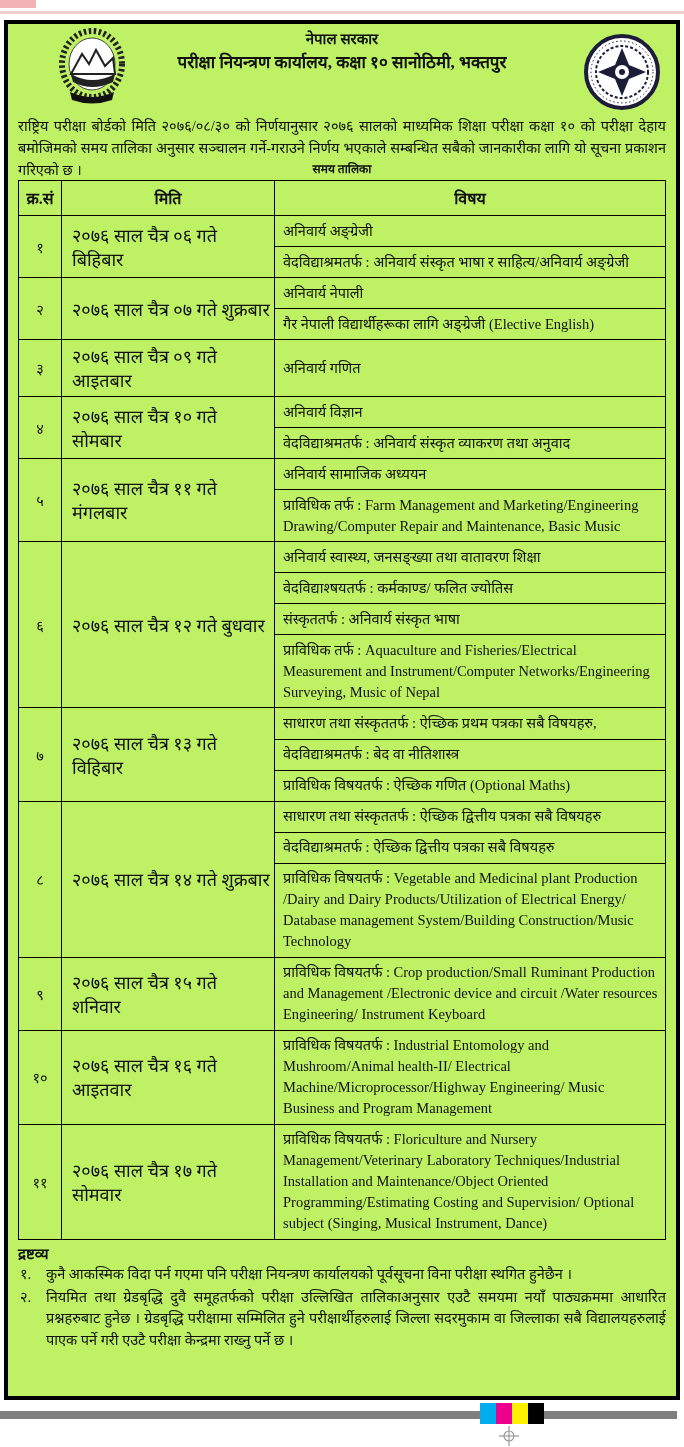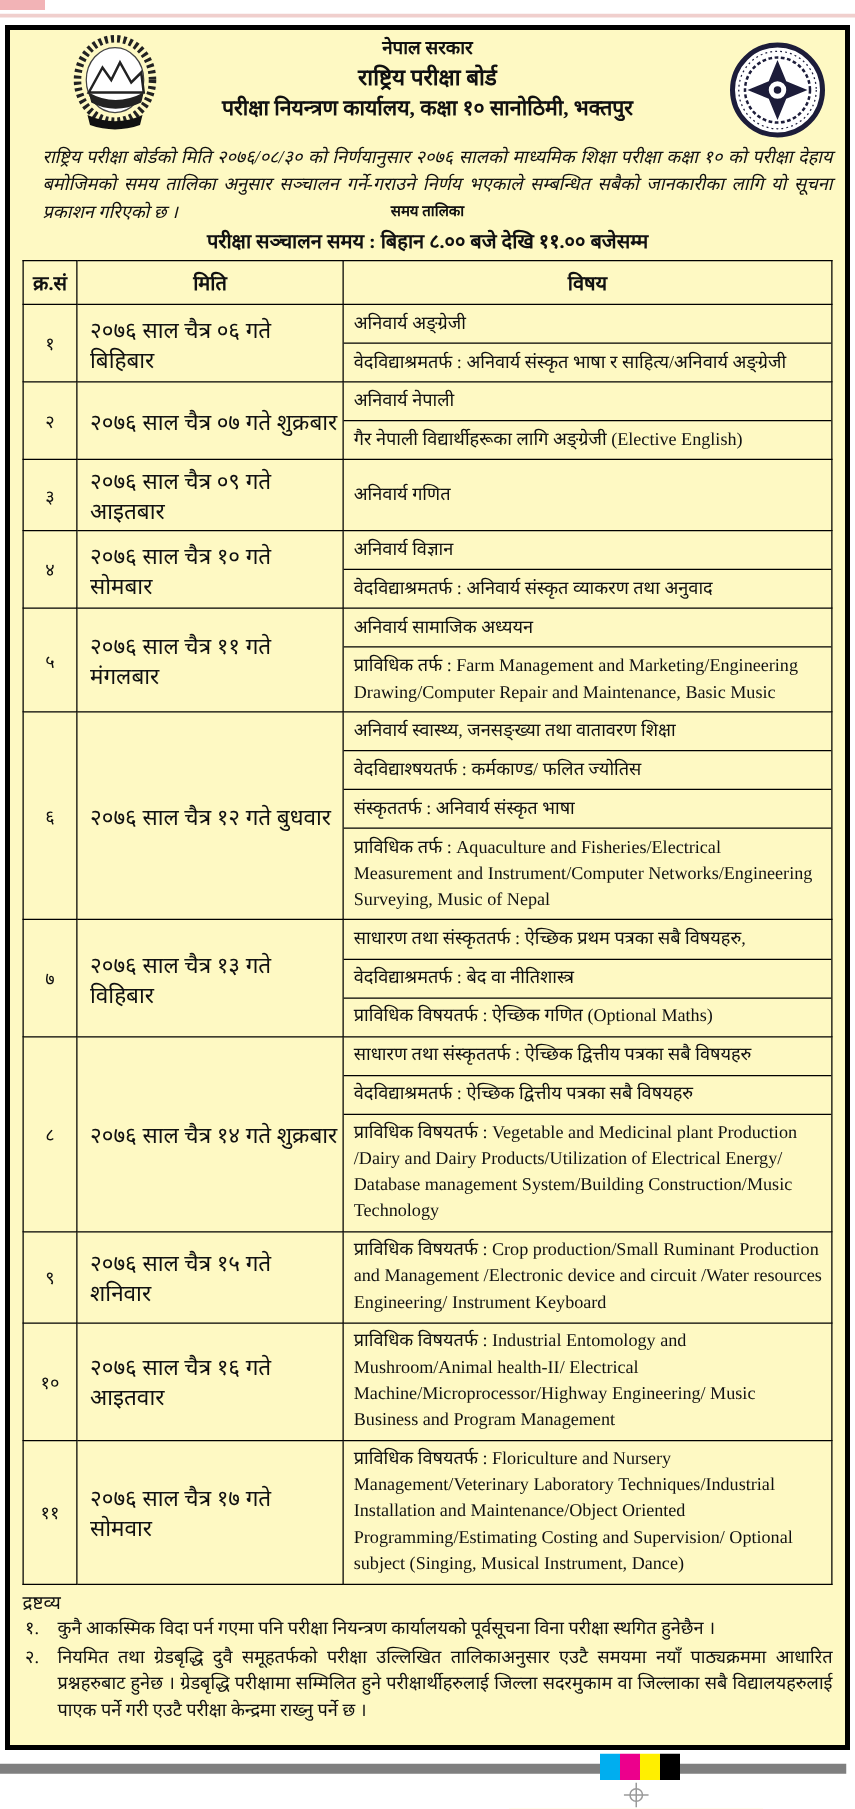--- a/index.html
+++ b/index.html
@@ -12,56 +12,56 @@
   .pink-corner{position:absolute;left:0;top:0;width:36px;height:8px;}
   .pink-line{position:absolute;left:0;top:11px;width:100%;height:3px;}
   .gray-bar{position:absolute;left:0;top:1411px;width:677px;height:8px;}
   .swatches{position:absolute;left:480px;top:1403px;display:flex;}
   .swatch{width:16px;height:21px;}
   .reg-mark{position:absolute;left:499px;top:1426px;width:20px;height:20px;}
 
   
   .doc{
     position:absolute;left:4px;right:4px;top:20px;height:1380px;
-    border:4px solid #000;background:#fef9c3;box-sizing:border-box;
+    border:4px solid #000;background:#bef264;box-sizing:border-box;
     padding:2px 8px 0 8px;overflow:hidden;
   }
 
   
   .doc-header{position:relative;min-height:84px;text-align:center;padding-top:4px;}
   .emblem-left{position:absolute;left:28px;top:2px;}
   .emblem-right{position:absolute;right:6px;top:6px;}
   .gov-line{font-size:15px;font-weight:bold;line-height:1.3;}
   .board-line{font-size:18px;font-weight:bold;line-height:1.35;}
   .office-line{font-size:17px;font-weight:bold;line-height:1.3;margin-top:2px;}
 
   
   .banner{
     background:#000;color:#fff;text-align:center;font-weight:bold;
     font-size:20px;line-height:1.6;margin:7px 2px 6px 2px;padding:6px 4px;
   }
 
   
-  .intro{font-size:14.5px;line-height:1.5;text-align:justify;margin:2px 2px 0 18px;font-style:italic;}
+  .intro{font-size:14.5px;line-height:1.5;text-align:justify;margin:2px 2px 0 2px;}
   .sched-title{text-align:center;font-weight:bold;font-size:12px;margin-top:-21px;}
   .time-line{text-align:center;font-weight:bold;font-size:16px;margin:4px 0 5px 0;}
 
   
   table.schedule{border-collapse:collapse;width:calc(100% - 4px);margin:3px 2px;}
   table.schedule th,table.schedule td{border:1.5px solid #000;vertical-align:middle;}
   table.schedule th{font-size:16px;font-weight:bold;padding:6px 4px;}
   td.sn-cell{width:38px;text-align:center;font-size:14.5px;padding:4px 2px;}
   td.date-cell{width:198px;text-align:left;font-size:18px;padding:4px 4px 4px 10px;}
   td.subject-cell{padding:0;}
   .subject-line{font-size:14.5px;line-height:1.45;padding:4.5px 6px 4.5px 8px;text-align:left;}
   .subject-line + .subject-line{border-top:1.5px solid #000;}
 
   
   .notes{margin:3px 2px 0 2px;}
-  .notes-title{font-weight:normal;font-size:15px;margin:2px 0 1px 0;}
+  .notes-title{font-weight:bold;font-size:15px;margin:2px 0 1px 0;}
   .note{display:flex;font-size:14.5px;line-height:1.5;margin-bottom:1px;}
   .note-num{min-width:26px;flex:0 0 26px;padding-left:2px;}
   .note-text{flex:1;text-align:justify;}
 </style>
 </head>
 <body>
 
 <div class="pink-corner" style="background: rgb(242, 179, 182);"></div>
 <div class="pink-line" style="background: rgb(240, 207, 205);"></div>
 
@@ -81,28 +81,26 @@
       <svg width="80" height="80" viewBox="0 0 80 80">
         <circle cx="40" cy="40" r="36" fill="#fff" stroke="#1d1d3a" stroke-width="4"></circle>
         <circle cx="40" cy="40" r="26" fill="#fff" stroke="#1d1d3a" stroke-width="2" stroke-dasharray="3 2"></circle>
         <circle cx="40" cy="40" r="31" fill="none" stroke="#1d1d3a" stroke-width="1" stroke-dasharray="1.5 2.5"></circle>
         <path d="M40 16 L47 33 L64 40 L47 47 L40 64 L33 47 L16 40 L33 33 Z" fill="#1d1d3a"></path>
         <circle cx="40" cy="40" r="8" fill="#fff" stroke="#1d1d3a" stroke-width="2"></circle>
         <circle cx="40" cy="40" r="3" fill="#1d1d3a"></circle>
       </svg>
     </span>
     <div class="gov-line">नेपाल सरकार</div>
-    <div class="board-line">राष्ट्रिय परीक्षा बोर्ड</div>
     <div class="office-line">परीक्षा नियन्त्रण कार्यालय, कक्षा १० सानोठिमी, भक्तपुर</div>
   </div>
 
 
   <p class="intro">राष्ट्रिय परीक्षा बोर्डको मिति २०७६/०८/३० को निर्णयानुसार २०७६ सालको माध्यमिक शिक्षा परीक्षा कक्षा १० को परीक्षा देहाय बमोजिमको समय तालिका अनुसार सञ्चालन गर्ने-गराउने निर्णय भएकाले सम्बन्धित सबैको जानकारीका लागि यो सूचना प्रकाशन गरिएको छ ।</p>
   <div class="sched-title">समय तालिका</div>
-  <div class="time-line">परीक्षा सञ्चालन समय : बिहान ८.०० बजे देखि ११.०० बजेसम्म</div>
 
   <table class="schedule">
     <thead>
       <tr>
         <th>क्र.सं</th>
         <th>मिति</th>
         <th>विषय</th>
       </tr>
     </thead>
     <tbody id="rows">

